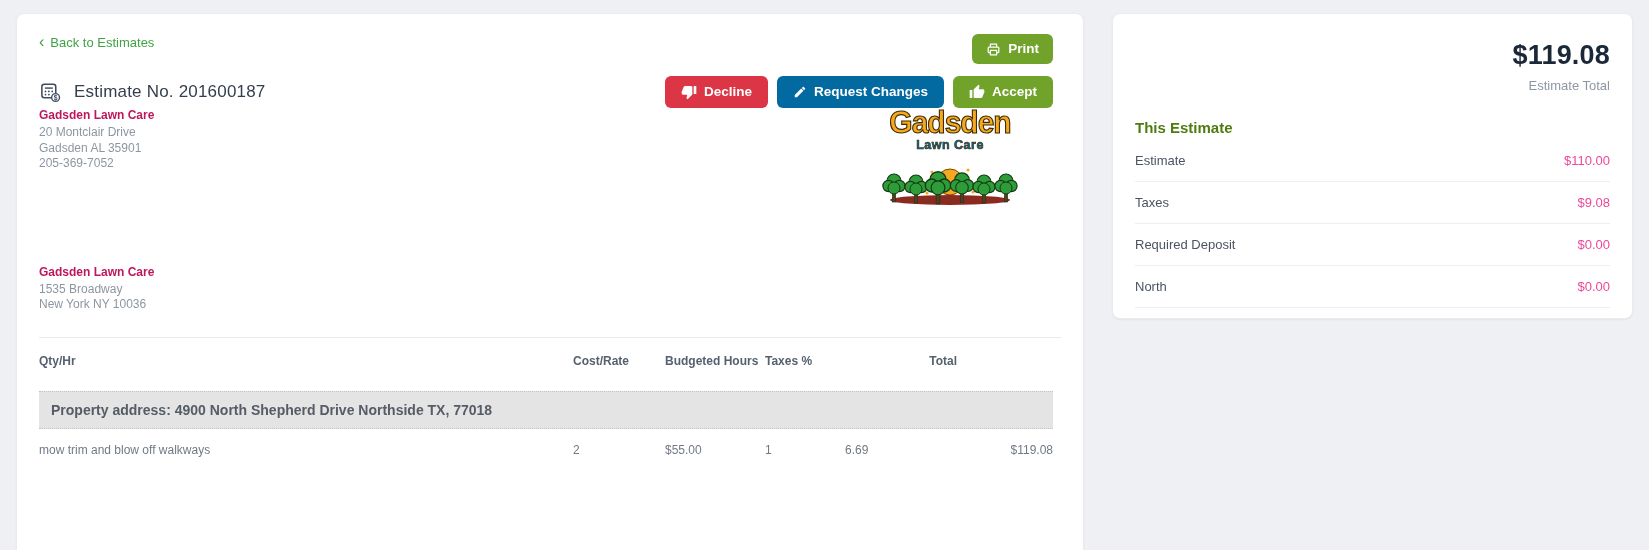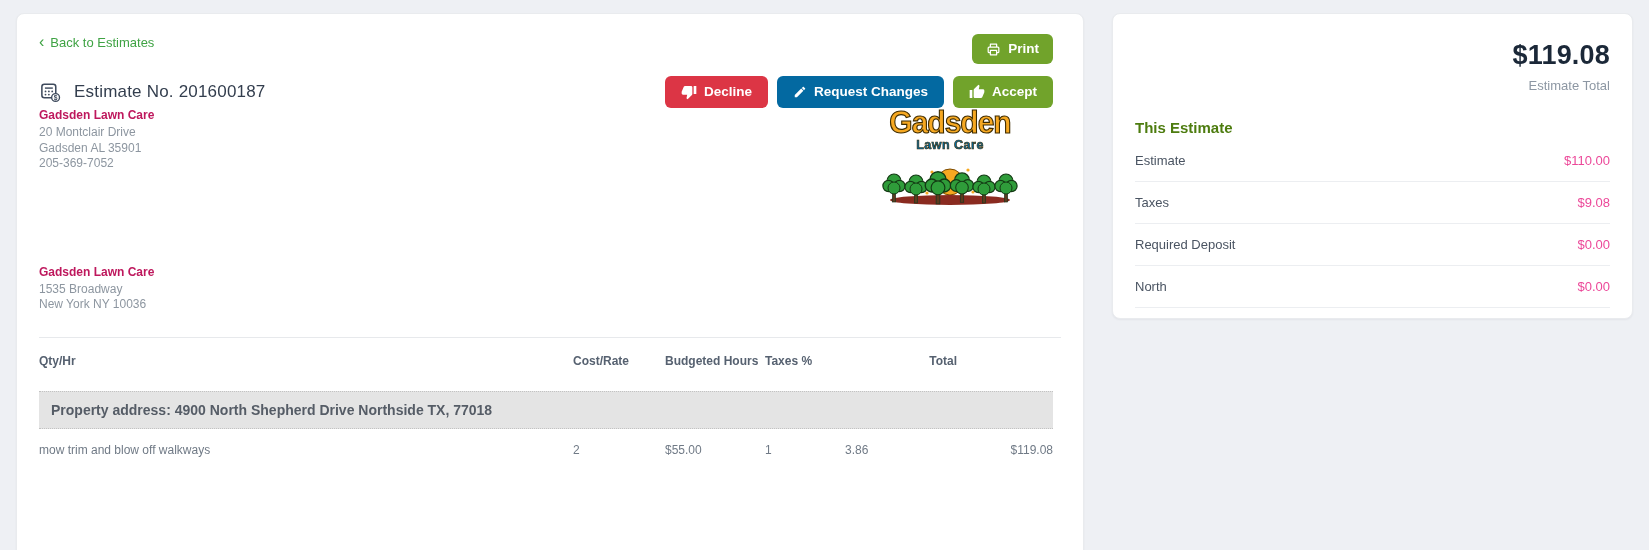--- a/index.html
+++ b/index.html
@@ -213,21 +213,21 @@
       <div class="cell cell-right">Total</div>
     </div>
 
     <div class="group-row">Property address: 4900 North Shepherd Drive Northside TX, 77018</div>
 
     <div class="items-grid item-row">
       <div>mow trim and blow off walkways</div>
       <div>2</div>
       <div>$55.00</div>
       <div>1</div>
-      <div>3.86</div>
+      <div>6.69</div>
       <div class="cell-right">$119.08</div>
     </div>
 
   </div>
 
   <div class="card summary-card">
     <div class="summary-total">$119.08</div>
     <div class="summary-total-label">Estimate Total</div>
     <div class="summary-section-title">This Estimate</div>
     <div class="summary-rows">

